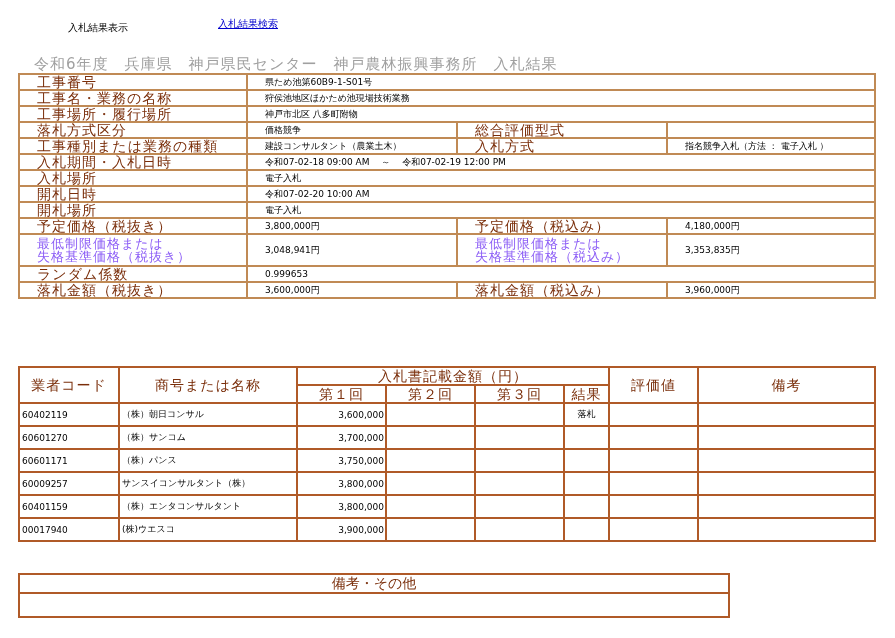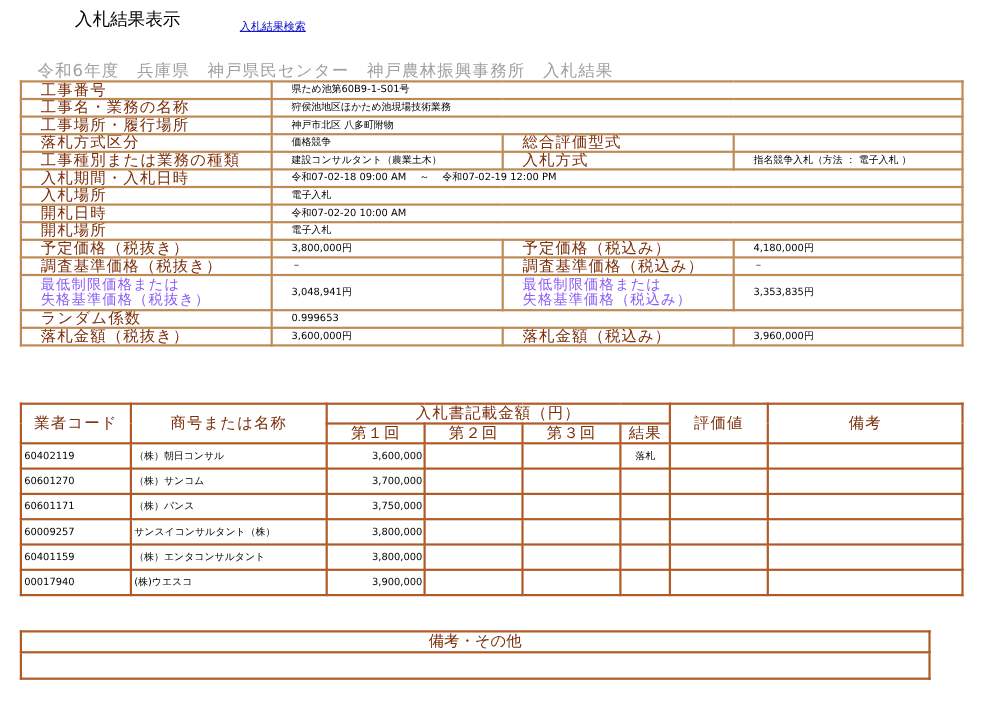--- a/index.html
+++ b/index.html
@@ -1,35 +1,35 @@
 <!DOCTYPE html>
 <html><head>
 <meta charset="utf-8">
 <style>
   html, body { margin:0; padding:0; background:#fff; }
   body { width:895px; height:638px; position:relative; overflow:hidden;
          font-family:"DejaVu Sans", sans-serif; color:#000; }
-  .page-heading { position:absolute; left:68px; top:8px; font-size:16px; }
+  .page-heading { position:absolute; left:68px; top:21px; font-size:10px; }
   .search-link { position:absolute; left:218px; top:17px; font-size:10px; color:#0000cc; text-decoration:underline; }
   .title { position:absolute; left:34px; top:55px; font-size:15px; color:#a0a0a0; letter-spacing:1px; white-space:pre;text-align:right; }
 
   table { border-collapse:collapse; position:absolute; table-layout:fixed; }
   .info { left:18px; top:73px; width:856px; }
   .info td { border:2px solid #c08a55; height:14px; padding:0 17px; font-size:9px; line-height:13px; vertical-align:middle; white-space:nowrap; overflow:hidden; }
   .info td.lbl { color:#7a2e0a; font-size:14px; line-height:14px; letter-spacing:1px; }
   .info td.lbl2 { color:#8b5cf6; font-size:13px; line-height:13px; letter-spacing:1px; white-space:normal; }
   .info tr.tall td { height:30px; }
 
   .bids { left:18px; top:366px; width:856px; }
   .bids th { border:2px solid #b05a28; color:#7a2e0a; font-weight:normal; font-size:14px; height:16px; padding:0; line-height:16px; letter-spacing:1px; }
   .bids td { border:2px solid #b05a28; height:21px; font-size:9px; padding:0 2px; white-space:nowrap; }
   .bids td.num { text-align:right; padding-right:1px; }
   .bids td.ctr { text-align:center; }
 
-  .remarks { left:18px; top:573px; width:828px; }
+  .remarks { left:18px; top:573px; width:712px; }
   .remarks th { border:2px solid #b05a28; color:#7a2e0a; font-weight:normal; font-size:14px; height:17px; padding:0; line-height:17px; }
   .remarks td { border:2px solid #b05a28; height:20px; }
 </style>
 </head>
 <body>
 
 <div class="page-heading">入札結果表示</div>
 <a class="search-link">入札結果検索</a>
 <div class="title">令和6年度　兵庫県　神戸県民センター　神戸農林振興事務所　入札結果</div>
 
@@ -79,26 +79,20 @@
   </tr>
   <tr>
     <td class="lbl">開札場所</td>
     <td colspan="3">電子入札</td>
   </tr>
   <tr>
     <td class="lbl">予定価格（税抜き）</td>
     <td>3,800,000円</td>
     <td class="lbl">予定価格（税込み）</td>
     <td>4,180,000円</td>
-  </tr>
-  <tr>
-    <td class="lbl">調査基準価格（税抜き）</td>
-    <td>－</td>
-    <td class="lbl">調査基準価格（税込み）</td>
-    <td>－</td>
   </tr>
   <tr class="tall">
     <td class="lbl2">
       <div>最低制限価格または</div>
       <div>失格基準価格（税抜き）</div>
     </td>
     <td>3,048,941円</td>
     <td class="lbl2">
       <div>最低制限価格または</div>
       <div>失格基準価格（税込み）</div>

